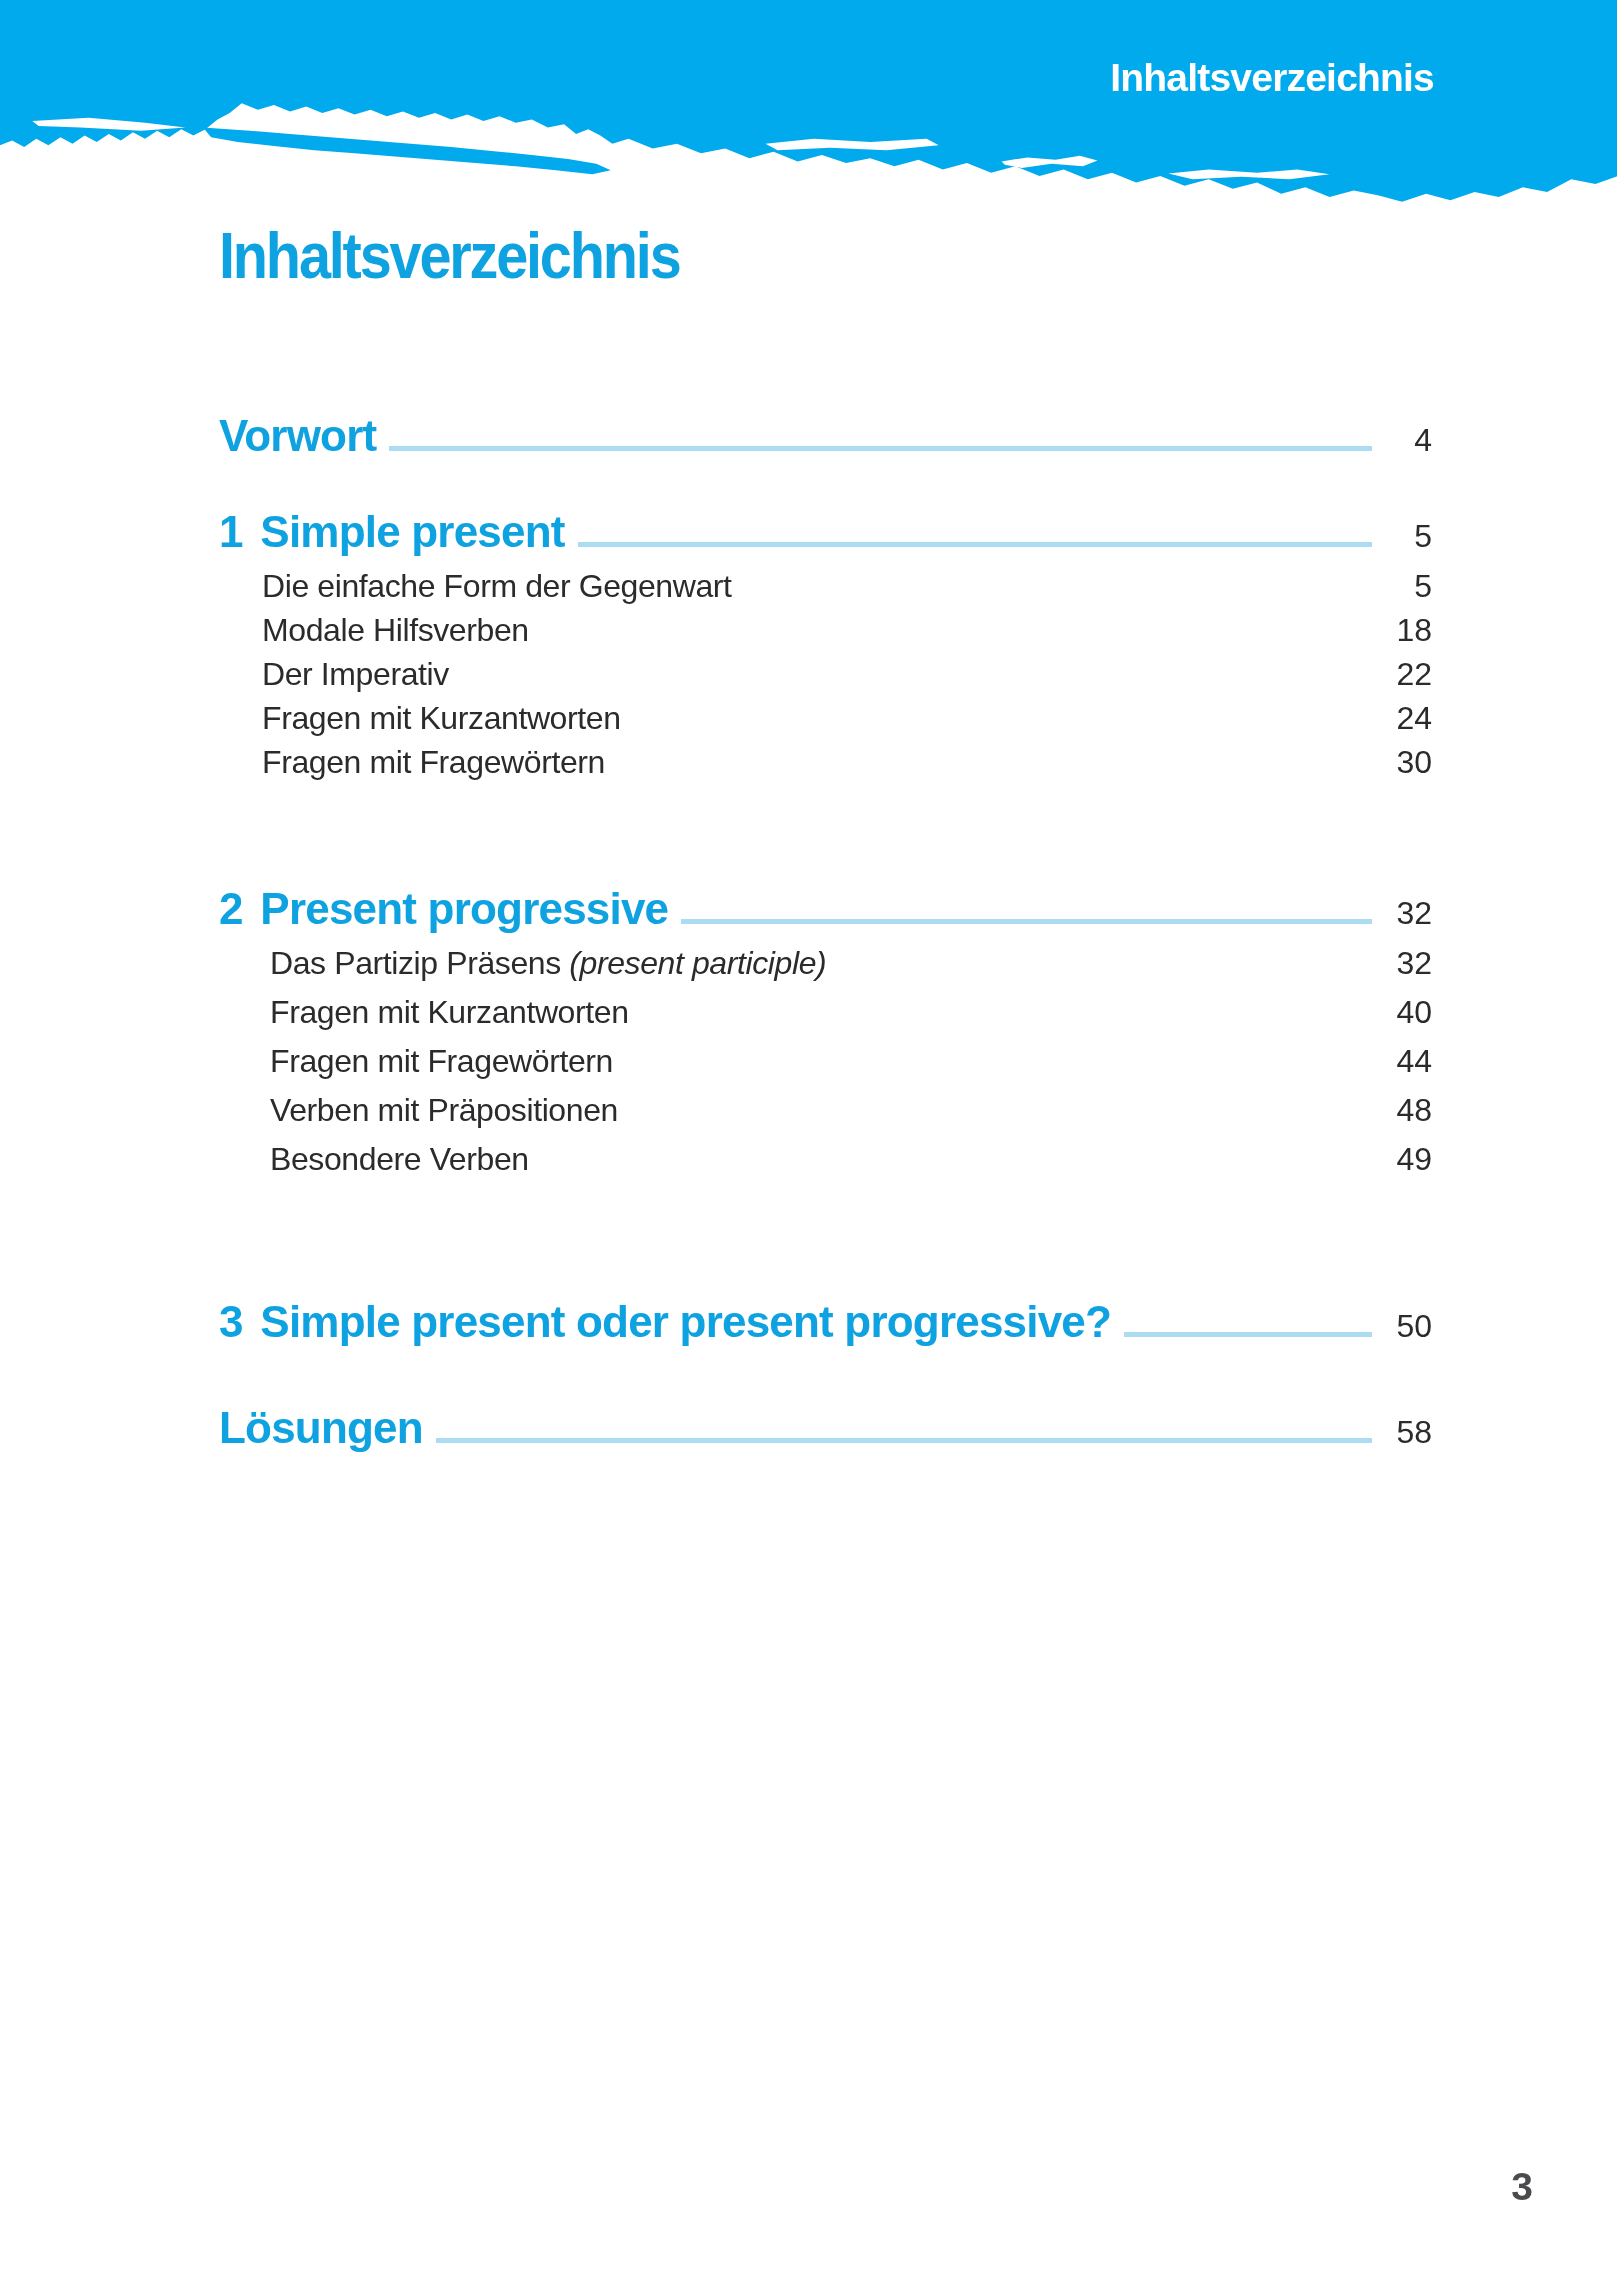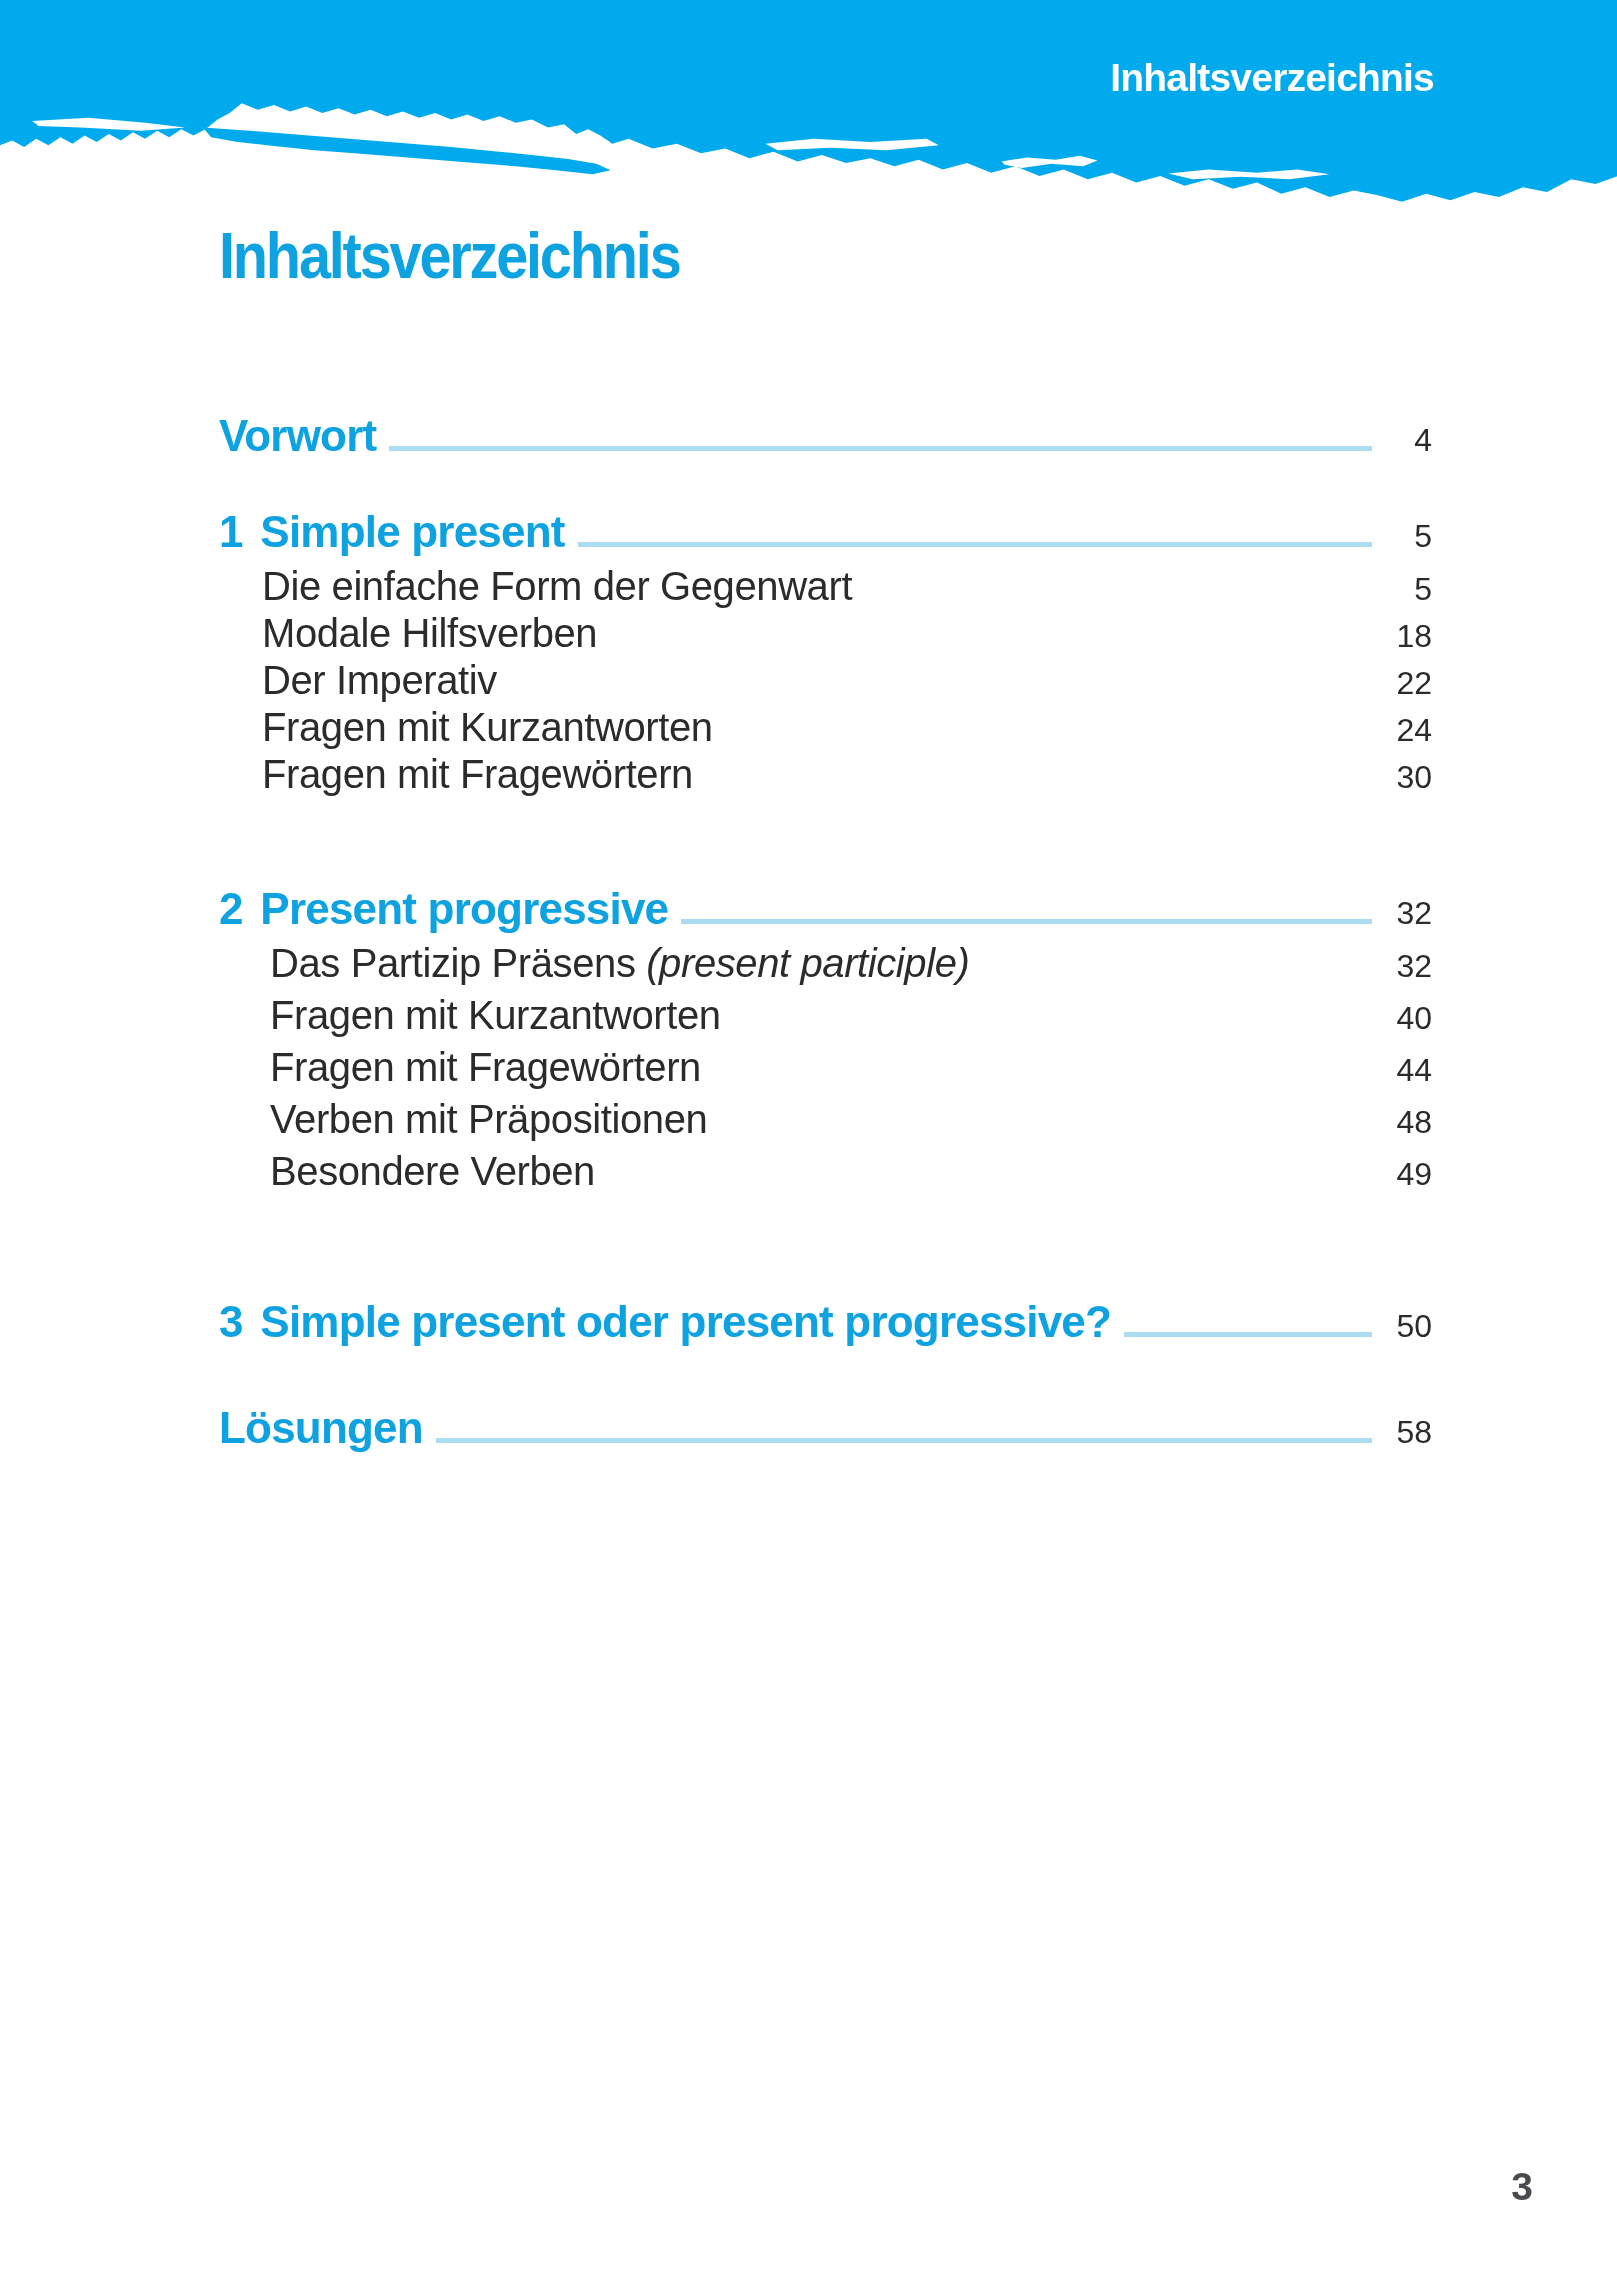--- a/index.html
+++ b/index.html
@@ -45,21 +45,21 @@
   .sec-rule{
     flex:1;height:4.8px;background:var(--rule-blue);
     margin:0 9.7px -5.6px 13px;
   }
   .sec-page{
     font-size:32px;font-weight:normal;color:var(--text);
     width:50px;text-align:right;line-height:56px;flex:0 0 auto;
   }
   .subs{position:absolute;left:43px;right:0;}
   .sub-row{display:flex;align-items:baseline;}
-  .sub-text{flex:1;font-size:40px;color:var(--text);letter-spacing:-0.4px;}
+  .sub-text{flex:1;font-size:32px;color:var(--text);letter-spacing:-0.4px;}
   .sub-page{width:50px;text-align:right;font-size:32px;color:var(--text);flex:0 0 auto;}
   .subs-1 .sub-text,.subs-1 .sub-page{line-height:44px;}
   .subs-2 .sub-text,.subs-2 .sub-page{line-height:49px;}
   .it{font-style:italic;}
   #row-vorwort{top:396px;margin-top:12px;}
   #sec1{top:504px;}
   #subs1{top:564px;}
   #sec2{top:881px;}
   #subs2{top:939px;margin-left:8px;}
   #sec3{top:1294px;}

